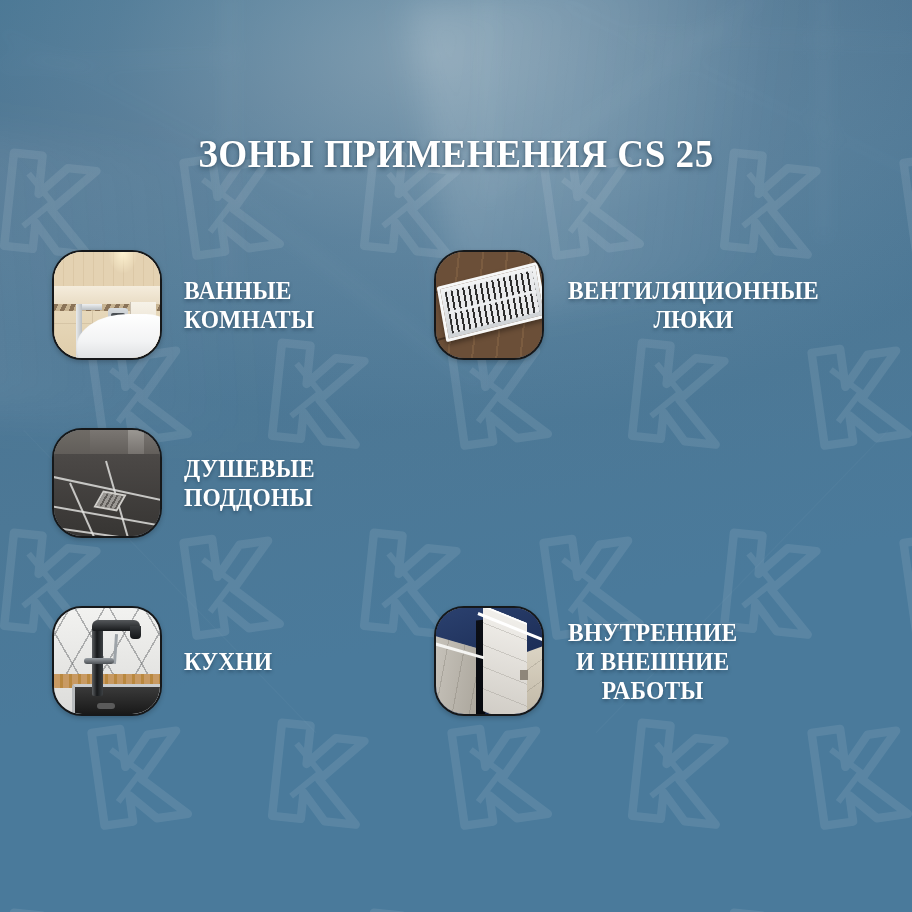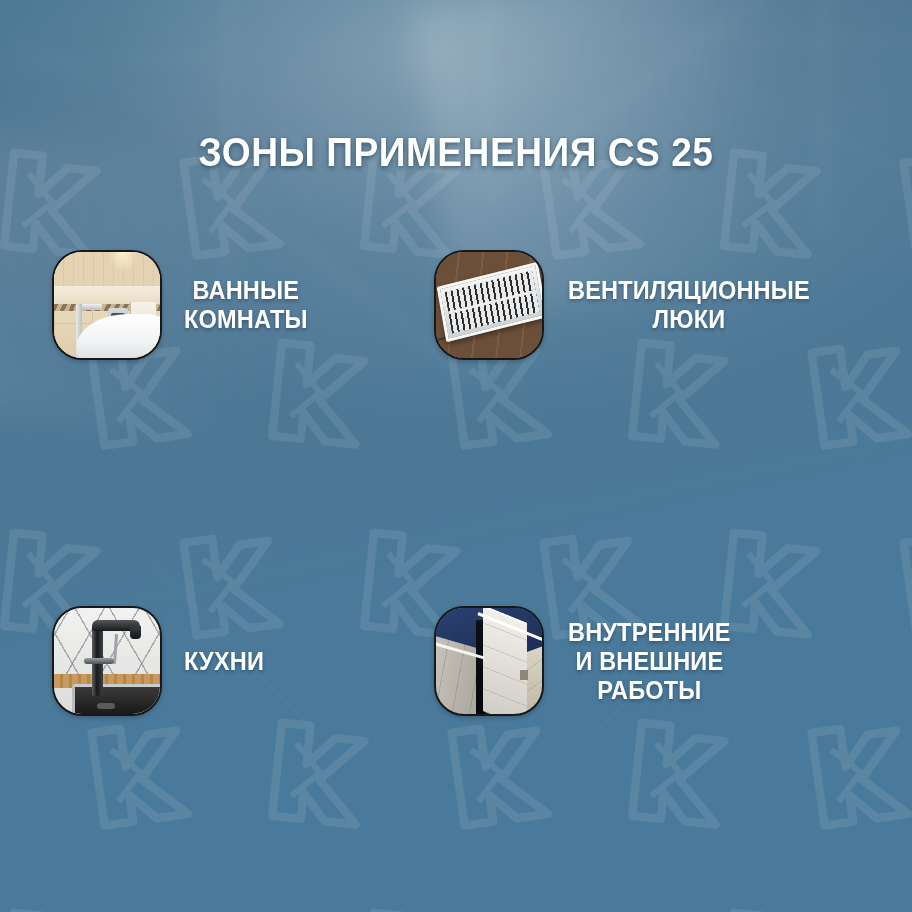--- a/index.html
+++ b/index.html
@@ -63,42 +63,42 @@
   .bg-lowlines i{ position:absolute; background:rgba(255,255,255,.10); }
   .ll1{ left:24px; top:430px; width:420px; height:1px; transform-origin:left center; transform:rotate(46deg); }
   .ll2{ left:888px; top:430px; width:420px; height:1px; transform-origin:left center; transform:rotate(134deg); }
 
   
   .wm-layer{ position:absolute; inset:0; opacity:.085; }
   .wm{ position:absolute; width:120px; height:120px; }
   .wm svg{ width:100%; height:100%; display:block; }
 
   
-  .sheet{ position:absolute; inset:0; }
+  .sheet{ position:absolute; inset:0;font-family:Liberation Serif, serif; }
 
   .title{
     position:absolute; left:0; right:0; top:130px;
     text-align:center;
     color:#ffffff;
     font-size:40px;
     font-weight:700;
     letter-spacing:.5px;
     transform:scaleX(.93);
     text-shadow:0 2px 5px rgba(20,45,65,.55), 0 0 1px rgba(20,45,65,.6);
     white-space:nowrap;
   }
 
   .grid{
     position:absolute;
     left:0; top:250px; width:912px;
   }
   .row{ position:relative; height:178px; }
 
   .cell{ position:absolute; display:flex; align-items:center; }
-  .cell.left { left:52px;  width:360px;text-align:center; }
+  .cell.left { left:52px;  width:360px; }
   .cell.right{ left:434px; width:470px;text-align:center; }
 
   .icon{
     width:110px; height:110px; flex:0 0 110px;
     border-radius:30px;
     border:2px solid #16181a;
     overflow:hidden;
     position:relative;
     background:#8d9aa3;
     box-shadow:0 2px 5px rgba(0,0,0,.22);
@@ -620,20 +620,40 @@
         <div class="label">
           <div>ВЕНТИЛЯЦИОННЫЕ</div>
           <div>ЛЮКИ</div>
         </div>
       </div>
 
     </div>
 
     <div class="row">
 
+      <div class="cell left">
+        <div class="icon">
+          <div class="art art-shower">
+            <div class="wallL"></div>
+              <div class="wallR"></div>
+              <div class="door"></div>
+            <div class="floor"></div>
+            <i class="g gA"></i>
+              <i class="g gB"></i>
+              <i class="g gC"></i>
+            <i class="g gD"></i>
+              <i class="g gE"></i>
+            <div class="drain"></div>
+          </div>
+        </div>
+        <div class="label">
+          <div>ДУШЕВЫЕ</div>
+          <div>ПОДДОНЫ</div>
+        </div>
+      </div>
 
 
     </div>
 
     <div class="row">
 
       <div class="cell left">
         <div class="icon">
           <div class="art art-kitchen">
             <div class="diamond"></div>

